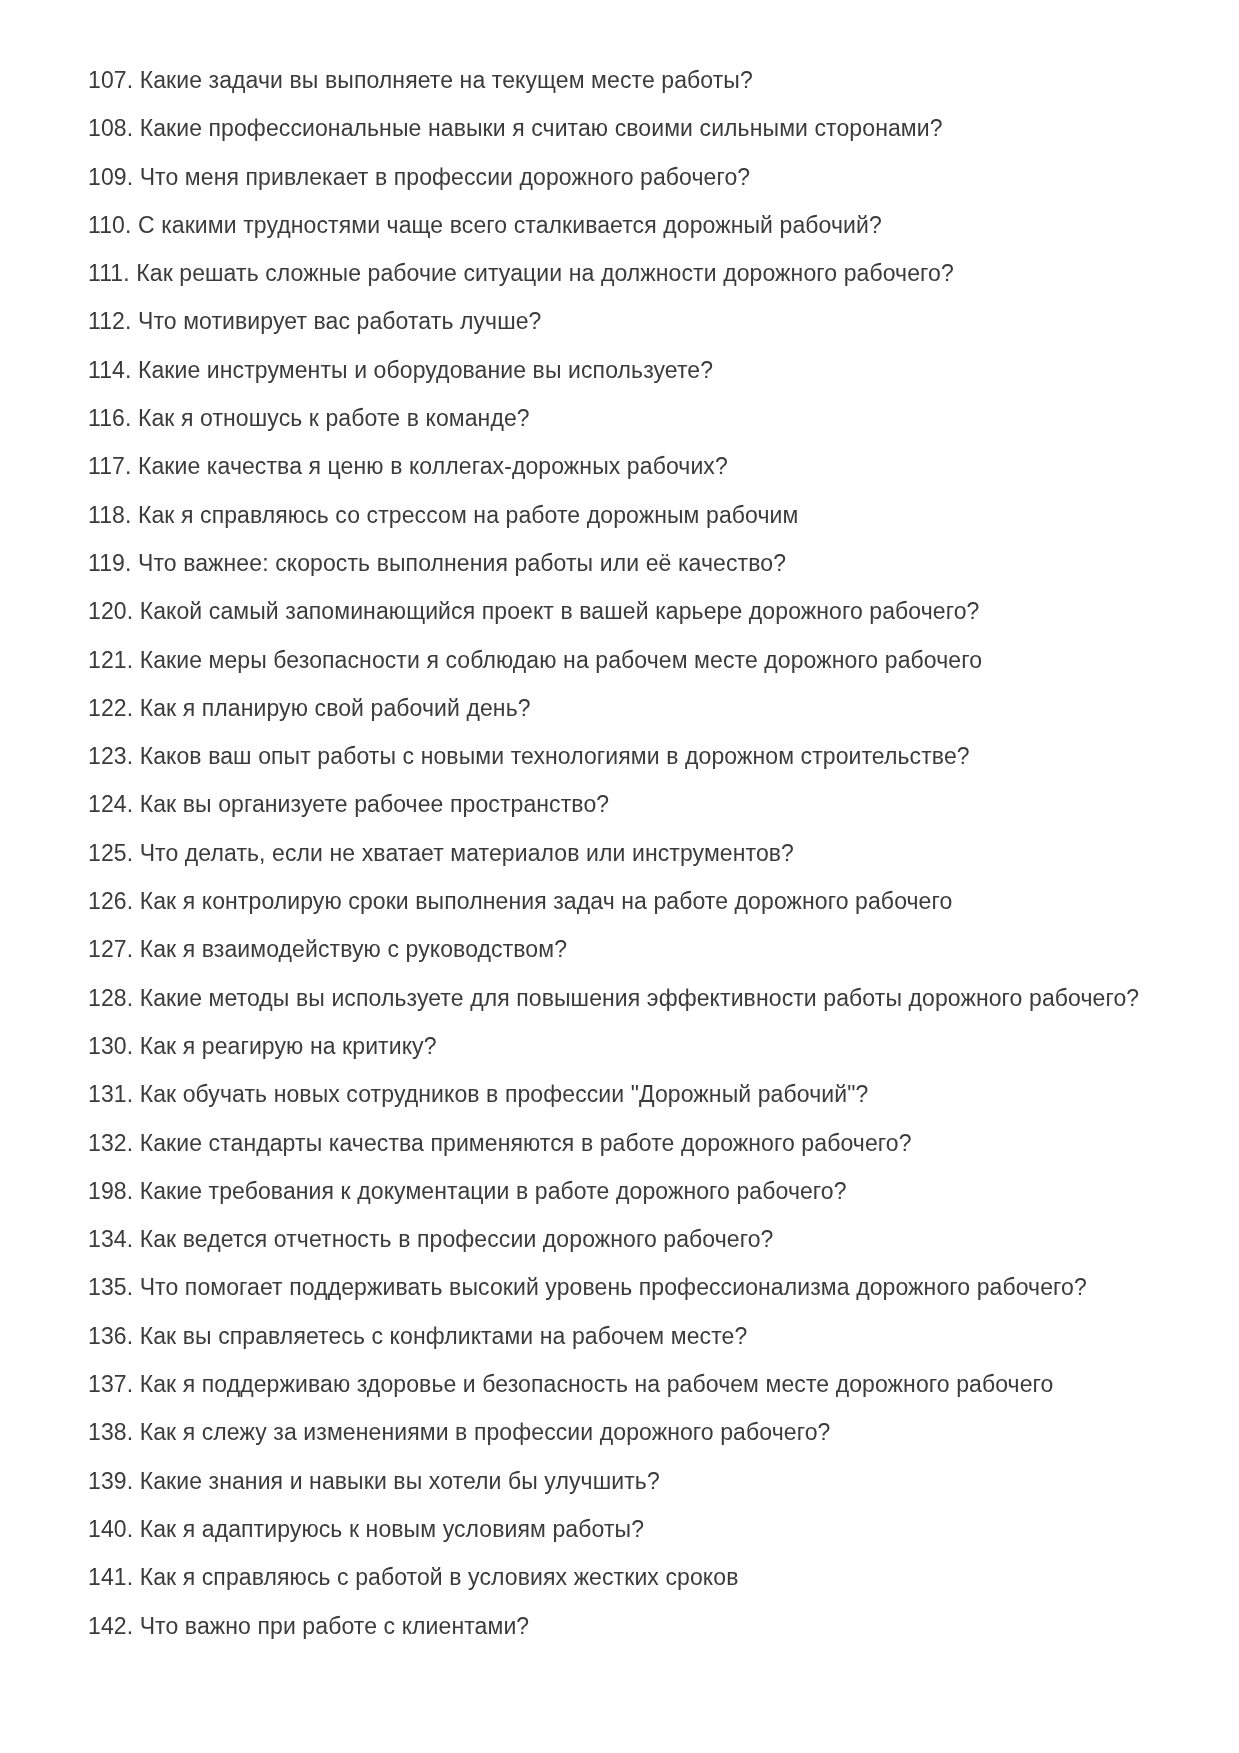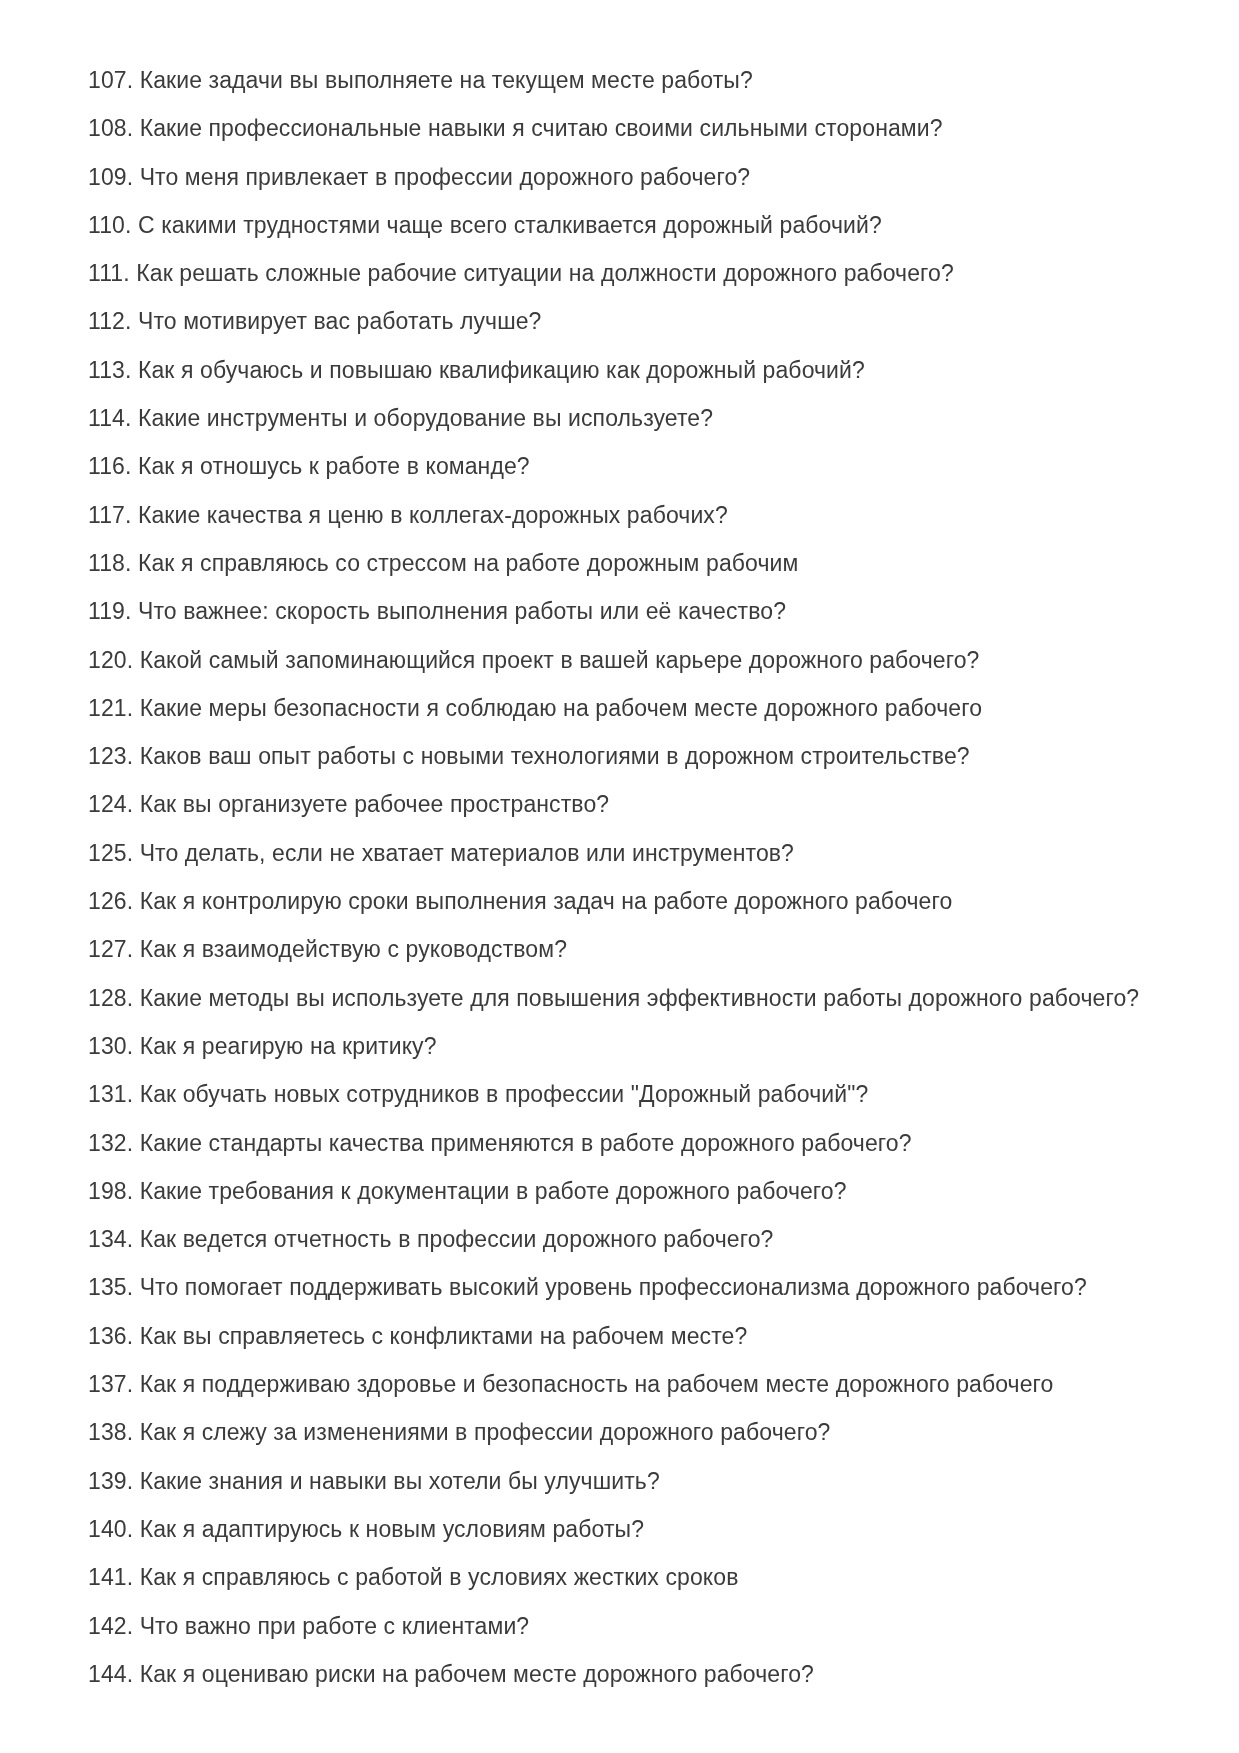--- a/index.html
+++ b/index.html
@@ -34,42 +34,41 @@
 <body>
 
 <div class="page">
   <div class="question-list">
       <p>107. Какие задачи вы выполняете на текущем месте работы?</p>
       <p>108. Какие профессиональные навыки я считаю своими сильными сторонами?</p>
       <p>109. Что меня привлекает в профессии дорожного рабочего?</p>
       <p>110. С какими трудностями чаще всего сталкивается дорожный рабочий?</p>
       <p>111. Как решать сложные рабочие ситуации на должности дорожного рабочего?</p>
       <p>112. Что мотивирует вас работать лучше?</p>
-      <p>113. Как я обучаюсь и повышаю квалификацию как дорожный рабочий?</p>
       <p>114. Какие инструменты и оборудование вы используете?</p>
       <p>116. Как я отношусь к работе в команде?</p>
       <p>117. Какие качества я ценю в коллегах-дорожных рабочих?</p>
       <p>118. Как я справляюсь со стрессом на работе дорожным рабочим</p>
       <p>119. Что важнее: скорость выполнения работы или её качество?</p>
       <p>120. Какой самый запоминающийся проект в вашей карьере дорожного рабочего?</p>
       <p>121. Какие меры безопасности я соблюдаю на рабочем месте дорожного рабочего</p>
+      <p>122. Как я планирую свой рабочий день?</p>
       <p>123. Каков ваш опыт работы с новыми технологиями в дорожном строительстве?</p>
       <p>124. Как вы организуете рабочее пространство?</p>
       <p>125. Что делать, если не хватает материалов или инструментов?</p>
       <p>126. Как я контролирую сроки выполнения задач на работе дорожного рабочего</p>
       <p>127. Как я взаимодействую с руководством?</p>
       <p>128. Какие методы вы используете для повышения эффективности работы дорожного рабочего?</p>
       <p>130. Как я реагирую на критику?</p>
       <p>131. Как обучать новых сотрудников в профессии "Дорожный рабочий"?</p>
       <p>132. Какие стандарты качества применяются в работе дорожного рабочего?</p>
       <p>198. Какие требования к документации в работе дорожного рабочего?</p>
       <p>134. Как ведется отчетность в профессии дорожного рабочего?</p>
       <p>135. Что помогает поддерживать высокий уровень профессионализма дорожного рабочего?</p>
       <p>136. Как вы справляетесь с конфликтами на рабочем месте?</p>
       <p>137. Как я поддерживаю здоровье и безопасность на рабочем месте дорожного рабочего</p>
       <p>138. Как я слежу за изменениями в профессии дорожного рабочего?</p>
       <p>139. Какие знания и навыки вы хотели бы улучшить?</p>
       <p>140. Как я адаптируюсь к новым условиям работы?</p>
       <p>141. Как я справляюсь с работой в условиях жестких сроков</p>
       <p>142. Что важно при работе с клиентами?</p>
-      <p>144. Как я оцениваю риски на рабочем месте дорожного рабочего?</p>
     </div>
 </div>
 
 </body></html>

